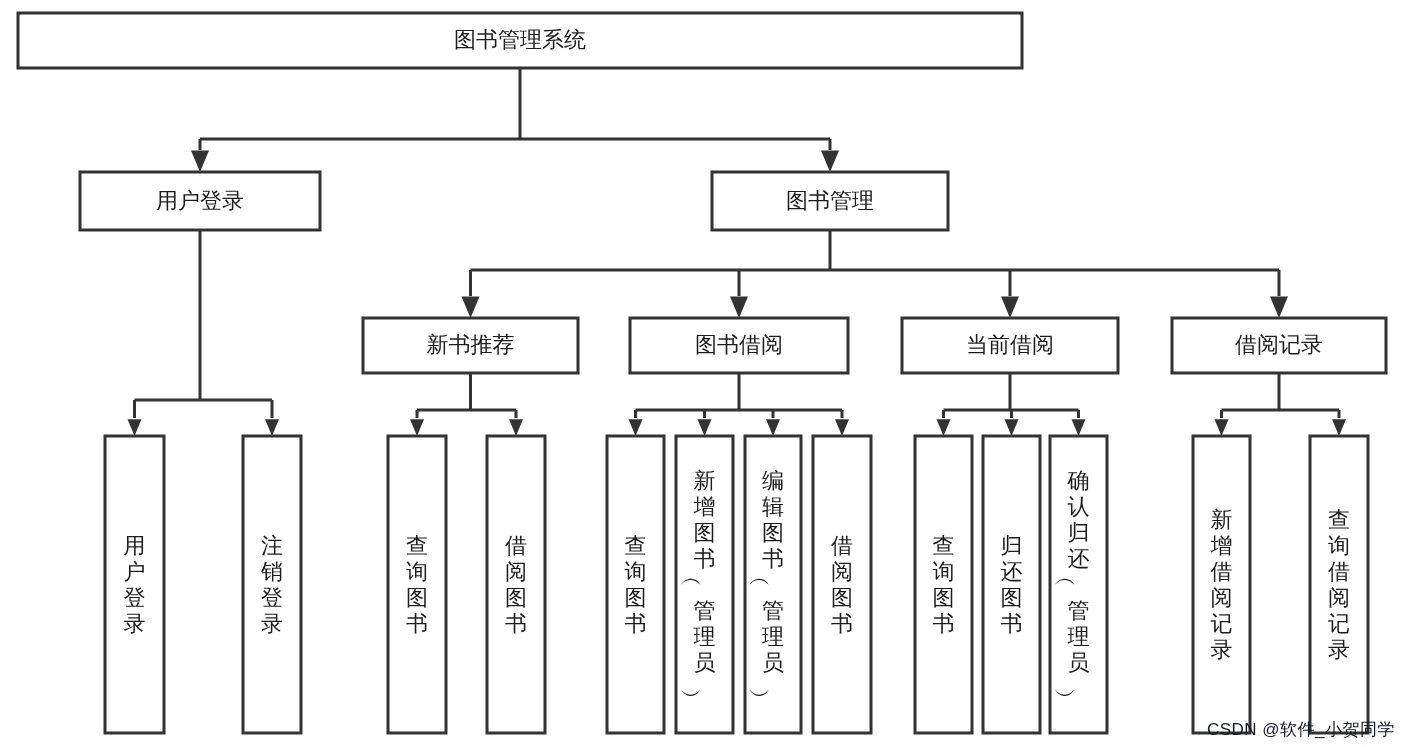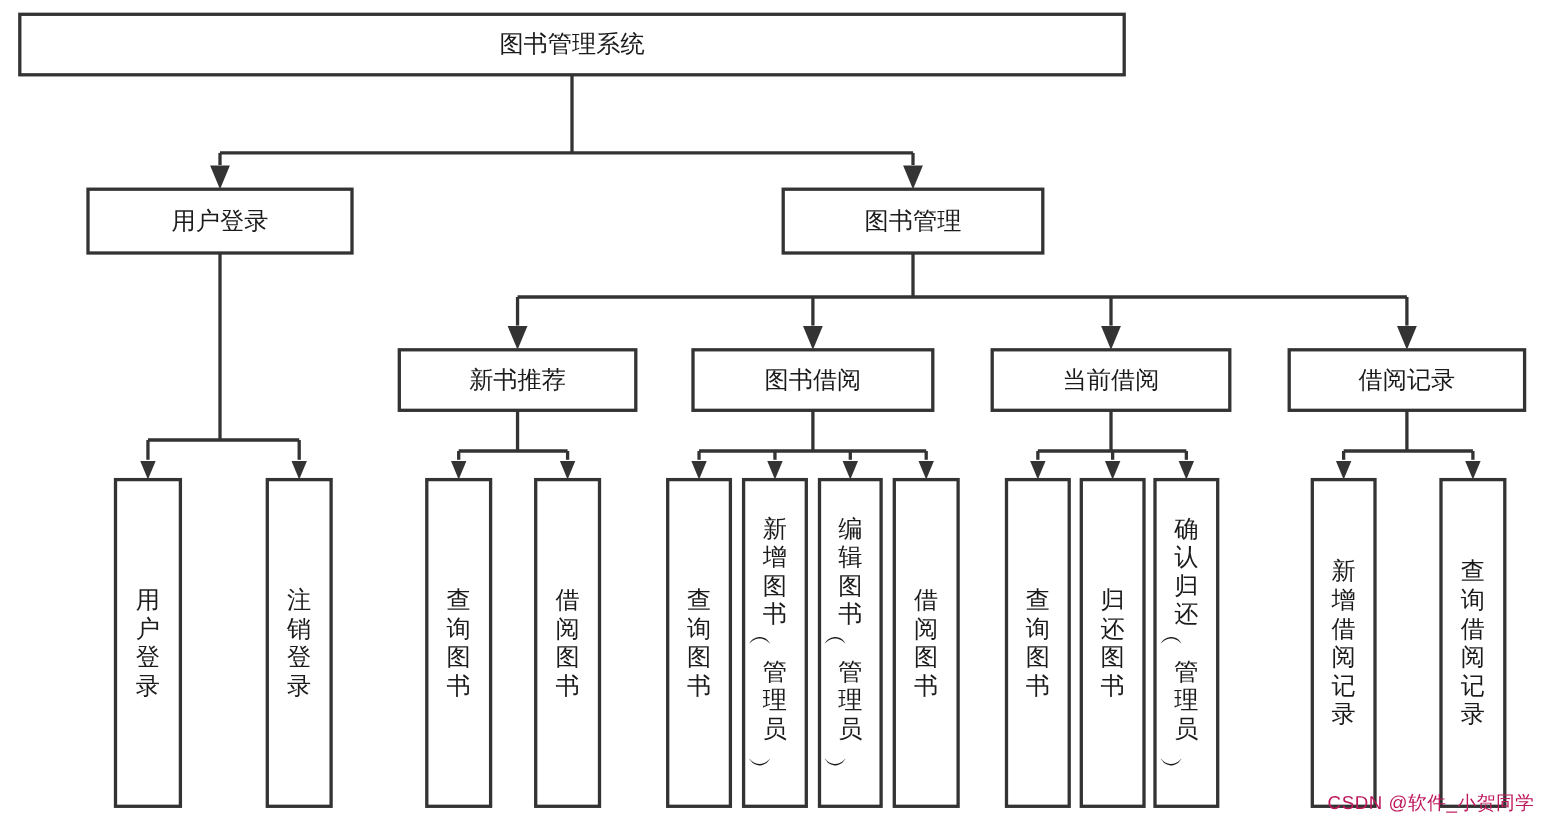--- a/index.html
+++ b/index.html
@@ -52,21 +52,21 @@
     fill: #1b1b1b;
     font-size: 22px;
     text-anchor: middle;
   }
   .watermark {
     position: absolute;
     right: 10px;
     bottom: 6px;
     font-family: "Liberation Sans", "DejaVu Sans", sans-serif;
     font-size: 17px;
-    color: #be185d;
+    color: #0f172a;
     letter-spacing: 0.5px;
     white-space: nowrap;
     pointer-events: none;
   }
 </style>
 </head>
 <body>
 
 <div id="diagram-root">
   <svg class="diagram-canvas" viewBox="0 0 1405 747">

